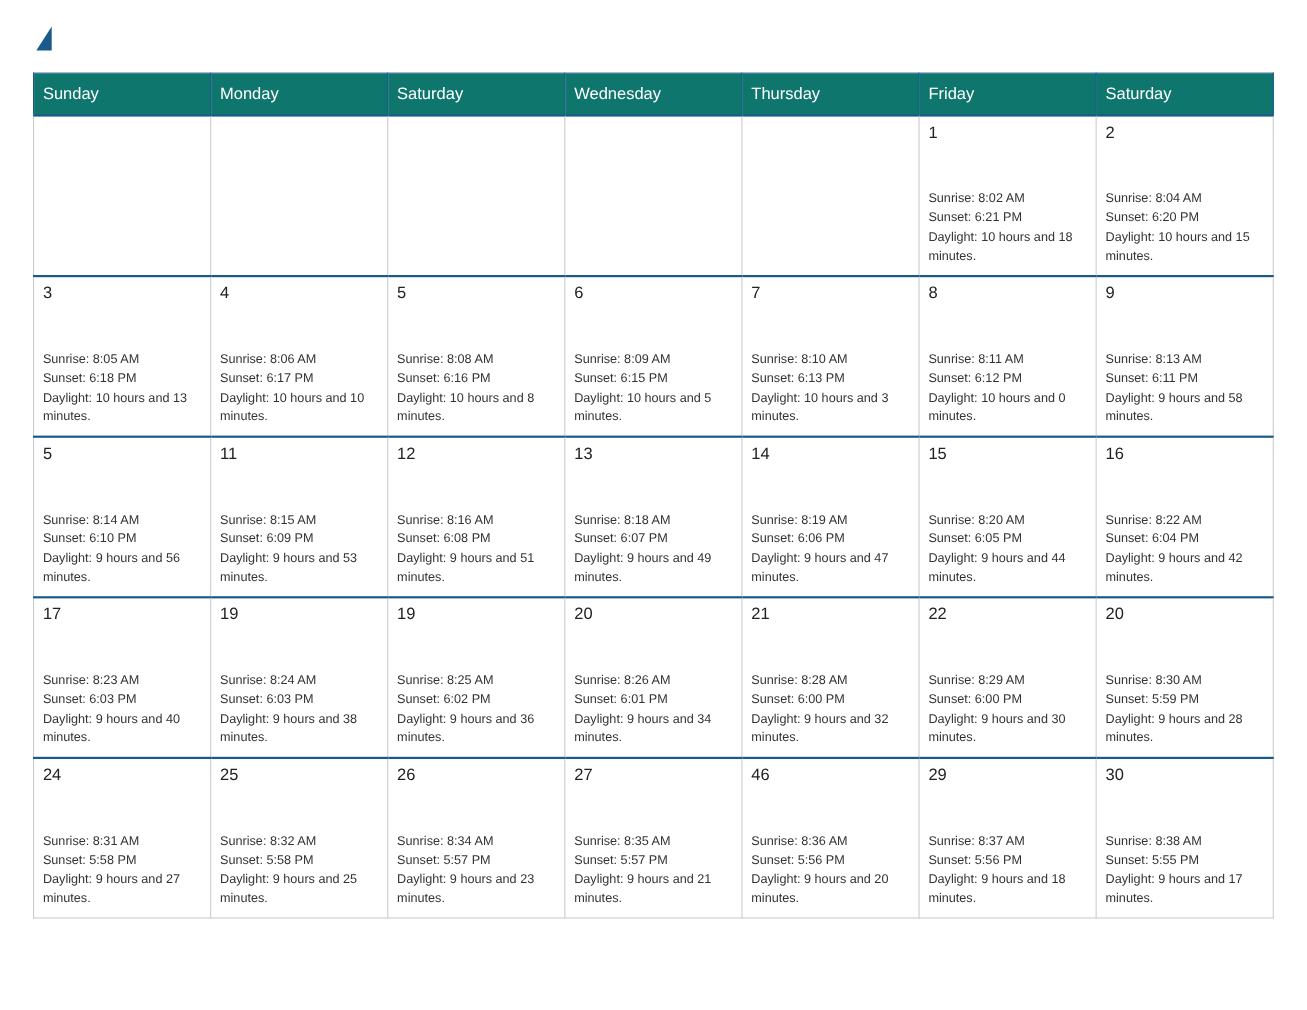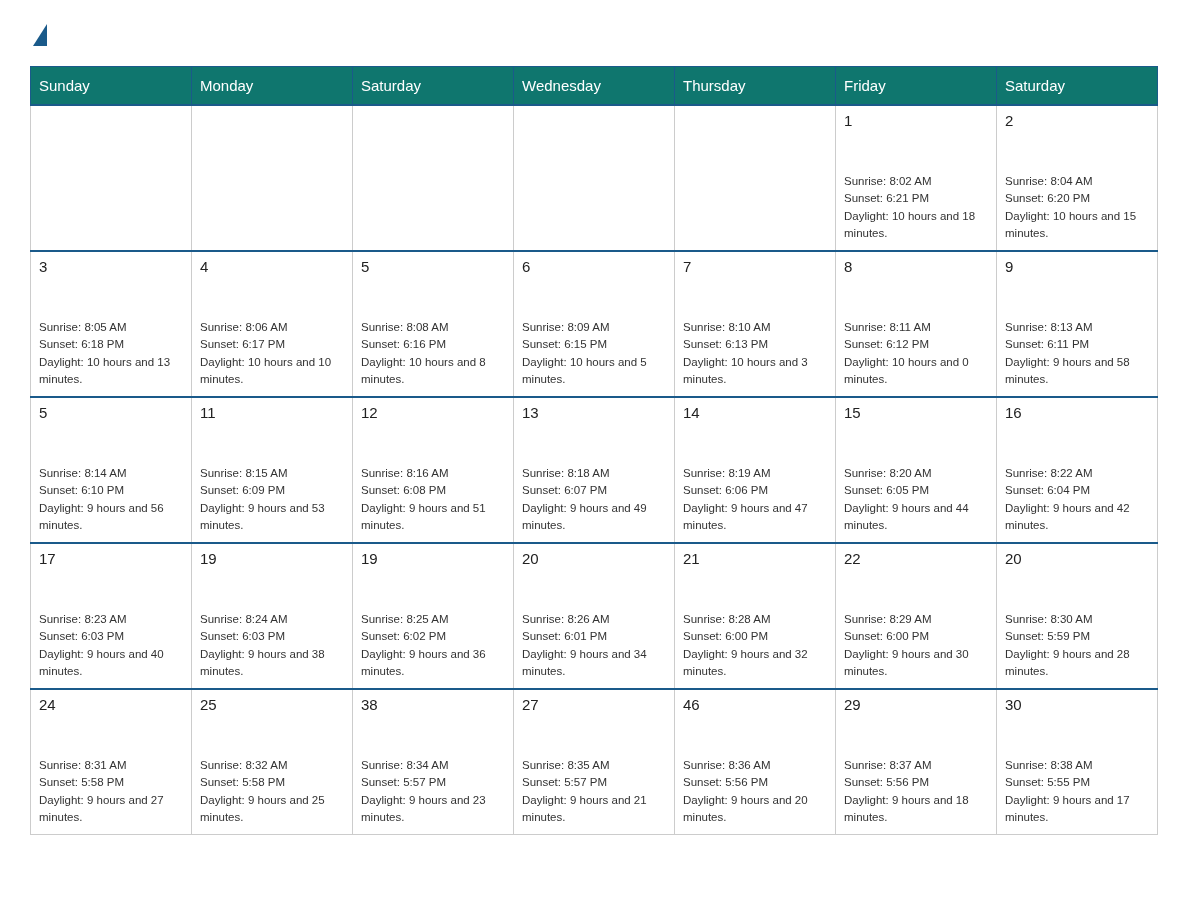--- a/index.html
+++ b/index.html
@@ -243,21 +243,21 @@
       <tr>
         <td>
           <span class="day-number">24</span>
           <div class="cell-info">Sunrise: 8:31 AM<br>Sunset: 5:58 PM<br>Daylight: 9 hours and 27 minutes.</div>
         </td>
         <td>
           <span class="day-number">25</span>
           <div class="cell-info">Sunrise: 8:32 AM<br>Sunset: 5:58 PM<br>Daylight: 9 hours and 25 minutes.</div>
         </td>
         <td>
-          <span class="day-number">38</span>
+          <span class="day-number">26</span>
           <div class="cell-info">Sunrise: 8:34 AM<br>Sunset: 5:57 PM<br>Daylight: 9 hours and 23 minutes.</div>
         </td>
         <td>
           <span class="day-number">27</span>
           <div class="cell-info">Sunrise: 8:35 AM<br>Sunset: 5:57 PM<br>Daylight: 9 hours and 21 minutes.</div>
         </td>
         <td>
           <span class="day-number">46</span>
           <div class="cell-info">Sunrise: 8:36 AM<br>Sunset: 5:56 PM<br>Daylight: 9 hours and 20 minutes.</div>
         </td>

